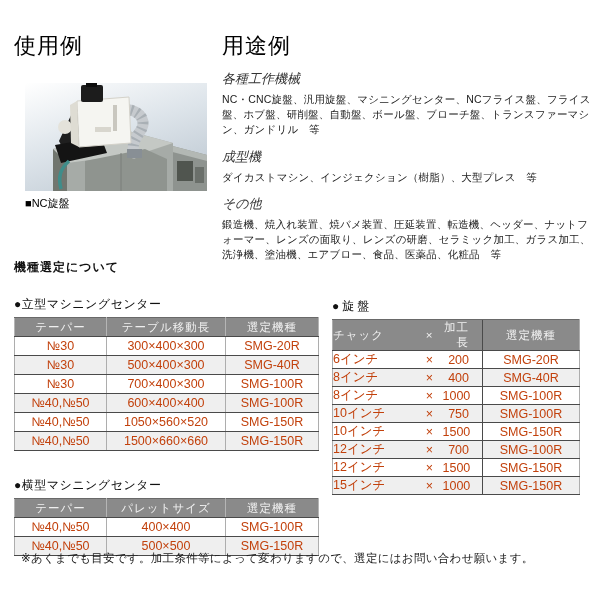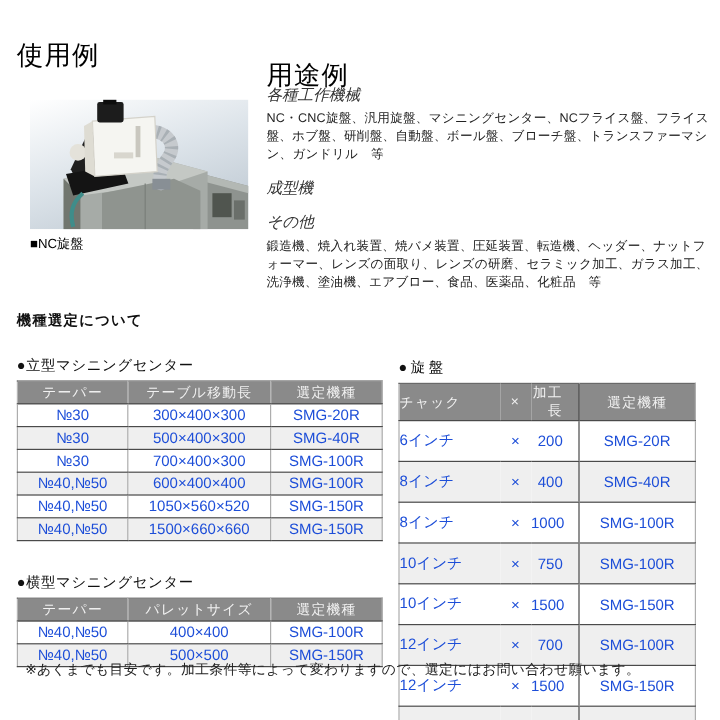--- a/index.html
+++ b/index.html
@@ -13,21 +13,21 @@
   }
   .big-title { font-size:22px; font-weight:normal; letter-spacing:1px; color:#000; }
 
   
   #usage-title   { position:absolute; left:14px; top:31px; }
   #photo-frame   { position:absolute; left:25px; top:83px; width:182px; height:108px; }
   #photo-frame svg { display:block; }
   #photo-caption { position:absolute; left:25px; top:196px; font-size:11px; font-weight:normal; color:#000; }
 
   
-  #app-title  { position:absolute; left:222px; top:31px;margin-top:17px; }
+  #app-title  { position:absolute; left:222px; top:31px; }
   #app-groups { position:absolute; left:222px; top:66px; width:372px; }
   .group-label { font-size:13px; color:#333; margin:10px 0 4px;font-style:italic; }
   #app-groups .group-label:first-child { margin-top:4px; }
   .group-text  { font-size:10.5px; line-height:1.45; color:#222; letter-spacing:.2px; }
 
   
   #selection-title { position:absolute; left:14px; top:259px; font-size:12px; font-weight:bold; letter-spacing:1px; }
 
   .tbl-block { position:absolute; }
   #vmc-block   { left:14px;  top:296px; width:304px; }
@@ -38,31 +38,31 @@
   table.spec { border-collapse:collapse; width:100%; table-layout:fixed; }
   .spec th {
     background:#8a8a8a; color:#f2f2f2;
     font-weight:normal; font-size:11.5px; height:19px;
     border-top:1px solid #696969; border-bottom:1px solid #4a4a4a;
     border-left:1px solid #b5b5b5; border-right:1px solid #b5b5b5;
     letter-spacing:1px;
   }
   .spec td {
     font-size:12.5px; text-align:center; height:19px;
-    background:#ffffff; color:#1d4ed8;
+    background:#ffffff; color:#c2410c;
     border-bottom:1px solid #4a4a4a;
     border-left:1px solid #adadad; border-right:1px solid #adadad;
   }
   .spec tr.alt td { background:#efefef; }
 
   
   #lathe-table th, #lathe-table td { border-left:none; border-right:1px solid #adadad; }
   #lathe-table th { border-right:none; }
   #lathe-table th:first-child, #lathe-table td:first-child { border-left:1px solid #adadad; }
-  #lathe-table td { height:34px; }
+  #lathe-table td { height:18px; }
   #lathe-table .c-chuck  { text-align:left; border-right:none; }
   #lathe-table .c-times  { text-align:center; border-right:none; }
   #lathe-table .c-length { text-align:right; padding-right:13px; border-right:none; }
   #lathe-table .c-model  { text-align:center; border-left:1px solid #4a4a4a; border-right:1px solid #adadad; }
   #lathe-table th.c-model { border-left:1px solid #4a4a4a; }
 
   #note { position:absolute; left:21px; top:551px; font-size:11.5px; color:#222; letter-spacing:.3px; }
 </style>
 </head>
 <body>
@@ -121,20 +121,21 @@
 </div>
 
 <div id="photo-caption">■NC旋盤</div>
 
 <h1 id="app-title" class="big-title">用途例</h1>
 
 <div id="app-groups">
   <div class="group-label">各種工作機械</div>
   <div class="group-text">NC・CNC旋盤、汎用旋盤、マシニングセンター、NCフライス盤、フライス盤、ホブ盤、研削盤、自動盤、ボール盤、ブローチ盤、トランスファーマシン、ガンドリル　等</div>
   <div class="group-label">成型機</div>
+  <div class="group-text">ダイカストマシン、インジェクション（樹脂）、大型プレス　等</div>
   <div class="group-label">その他</div>
   <div class="group-text">鍛造機、焼入れ装置、焼バメ装置、圧延装置、転造機、ヘッダー、ナットフォーマー、レンズの面取り、レンズの研磨、セラミック加工、ガラス加工、洗浄機、塗油機、エアブロー、食品、医薬品、化粧品　等</div>
 </div>
 
 <h1 id="selection-title">機種選定について</h1>
 
 <div id="vmc-block" class="tbl-block">
   <div class="tbl-label">●立型マシニングセンター</div>
   <table class="spec">
     <colgroup>

